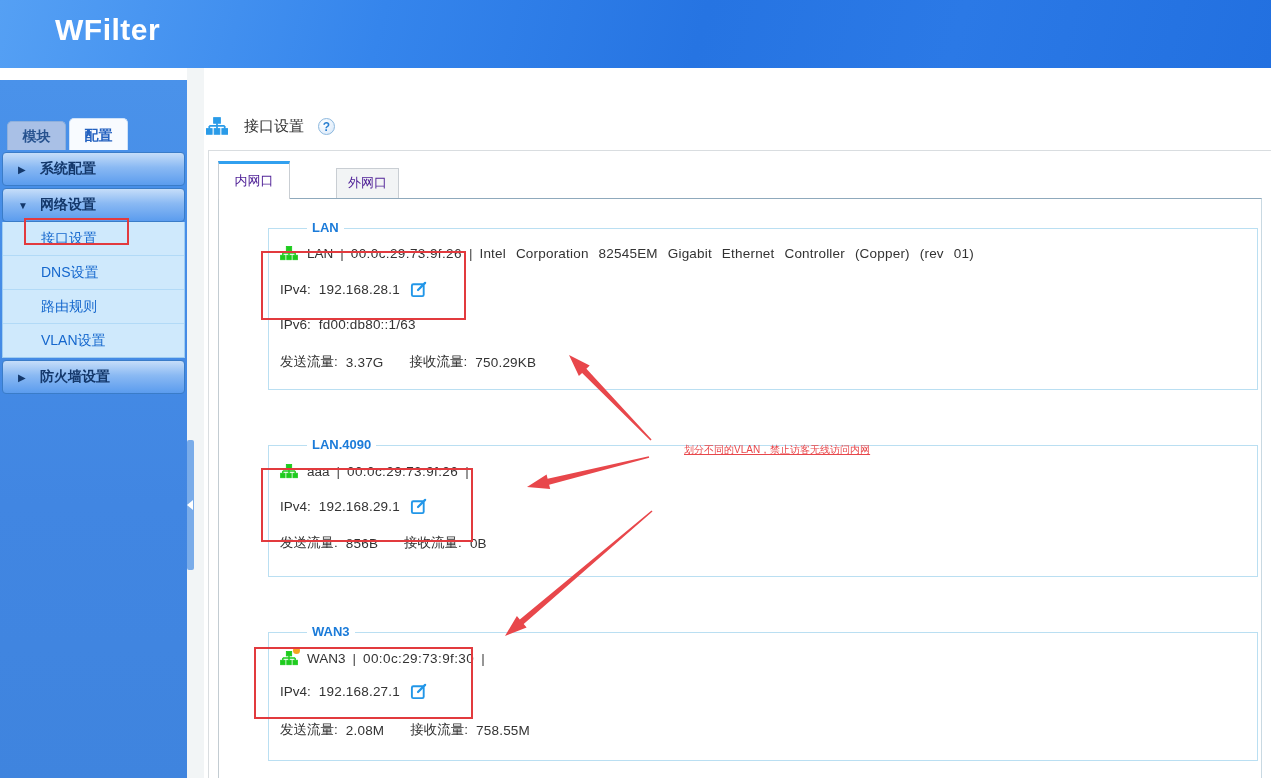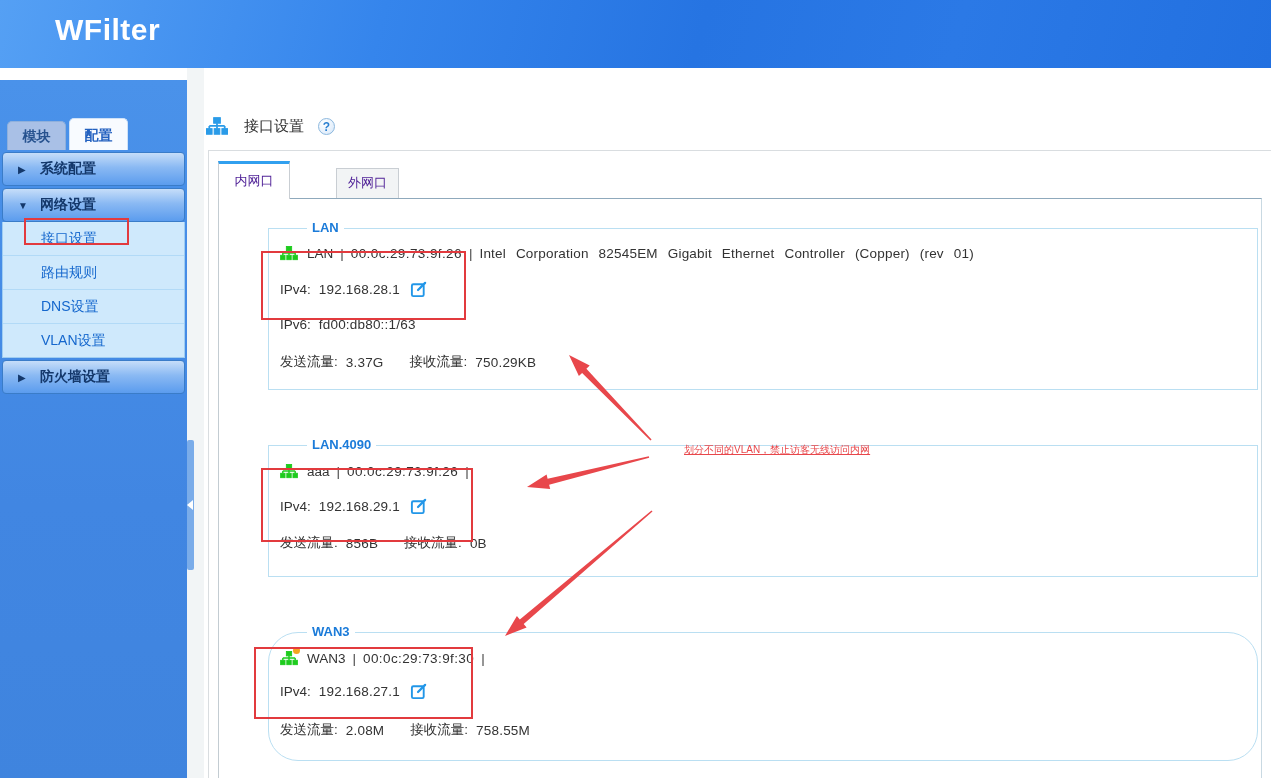--- a/index.html
+++ b/index.html
@@ -92,22 +92,22 @@
         <div class="menu-group">
           <span class="tri">▶</span>
           <span class="glabel">系统配置</span>
         </div>
         <div class="menu-group">
           <span class="tri">▼</span>
           <span class="glabel">网络设置</span>
         </div>
         <div class="submenu">
           <div class="subitem">接口设置</div>
+          <div class="subitem">DNS设置</div>
           <div class="subitem">路由规则</div>
-          <div class="subitem">DNS设置</div>
           <div class="subitem">VLAN设置</div>
         </div>
         <div class="menu-group">
           <span class="tri">▶</span>
           <span class="glabel">防火墙设置</span>
         </div>
       </div>
   </div>
 
   <div class="gutter"></div>
@@ -211,21 +211,21 @@
           </span>
       </div>
 
       <div class="row r-traffic" style="top: 88px;">
         <span class="flabel">发送流量:</span>
         <span class="fval">856B</span>
         <span class="flabel rxl">接收流量:</span>
         <span class="fval">0B</span>
       </div>
     </div>
-      <div class="card" style="top: 632px; height: 129px; border-radius: 30px;">
+      <div class="card" style="top: 632px; height: 129px;">
       <span class="legend">WAN3</span>
       <div class="row r-title" style="top: 18px;">
         <span class="hubwrap">
             <svg width="18" height="15" viewBox="0 0 20 17">
               <g stroke="#1dcb1d" fill="#1dcb1d">
                 <rect x="7" y="0.5" width="6" height="5"></rect>
                 <path d="M10 5.5 V8 M3 8 H17 M3 8 V10.5 M10 8 V10.5 M17 8 V10.5" fill="none" stroke-width="1.6"></path>
                 <rect x="0.5" y="10.5" width="5" height="5"></rect>
                 <rect x="7.5" y="10.5" width="5" height="5"></rect>
                 <rect x="14.5" y="10.5" width="5" height="5"></rect>

